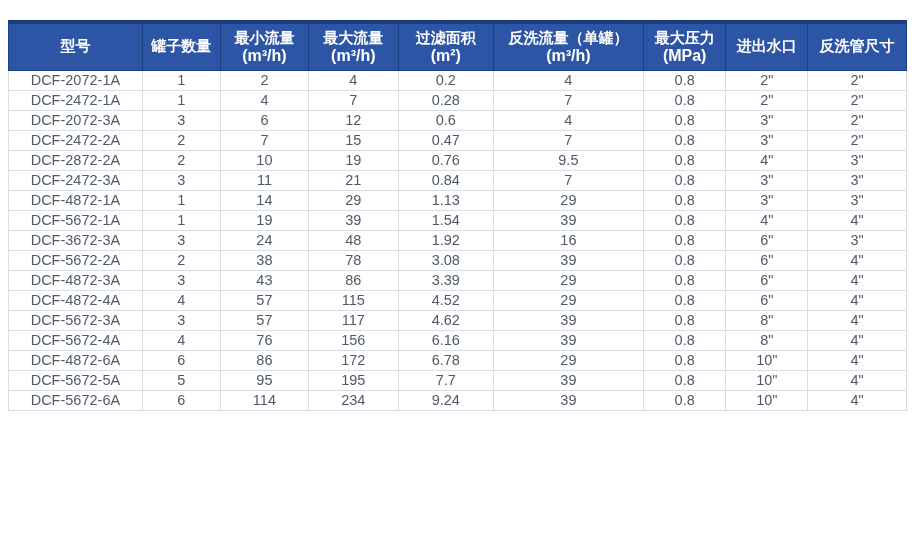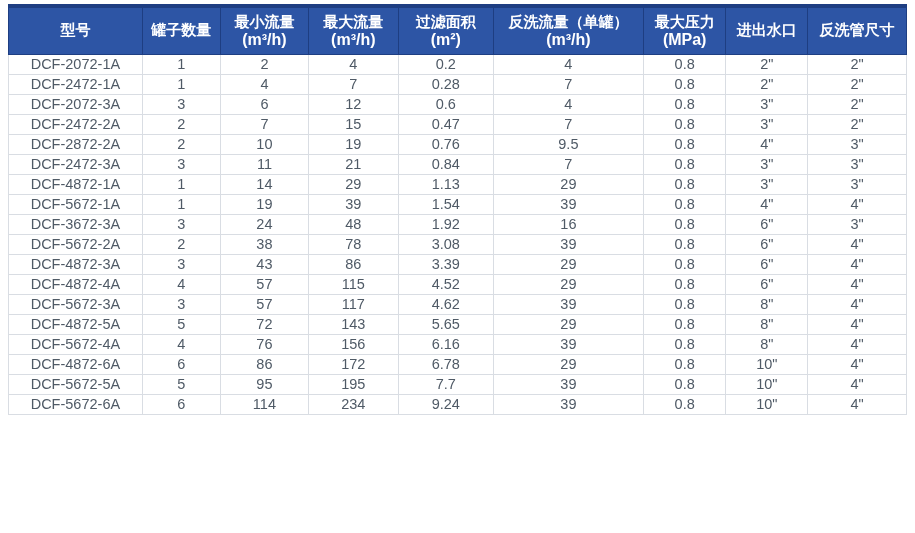--- a/index.html
+++ b/index.html
@@ -4,21 +4,21 @@
 <style>
   * { margin: 0; padding: 0; box-sizing: border-box; }
   html, body {
     width: 915px; height: 533px;
     background: #ffffff;
     font-family: "Liberation Sans", "DejaVu Sans", sans-serif;
     overflow: hidden;
   }
   .table-wrap {
     position: absolute;
-    left: 8px; top: 4px;
+    left: 8px; top: 20px;
     width: 899px;
   }
   table.spec {
     width: 100%;
     border-collapse: collapse;
     table-layout: fixed;
   }
   
   col.c0 { width: 14.9%; }
   col.c1 { width: 8.7%;  }
@@ -232,31 +232,20 @@
           <td>3</td>
           <td>57</td>
           <td>117</td>
           <td>4.62</td>
           <td>39</td>
           <td>0.8</td>
           <td>8"</td>
           <td>4"</td>
         </tr>
         <tr>
-          <td>DCF-4872-5A</td>
-          <td>5</td>
-          <td>72</td>
-          <td>143</td>
-          <td>5.65</td>
-          <td>29</td>
-          <td>0.8</td>
-          <td>8"</td>
-          <td>4"</td>
-        </tr>
-        <tr>
           <td>DCF-5672-4A</td>
           <td>4</td>
           <td>76</td>
           <td>156</td>
           <td>6.16</td>
           <td>39</td>
           <td>0.8</td>
           <td>8"</td>
           <td>4"</td>
         </tr>

